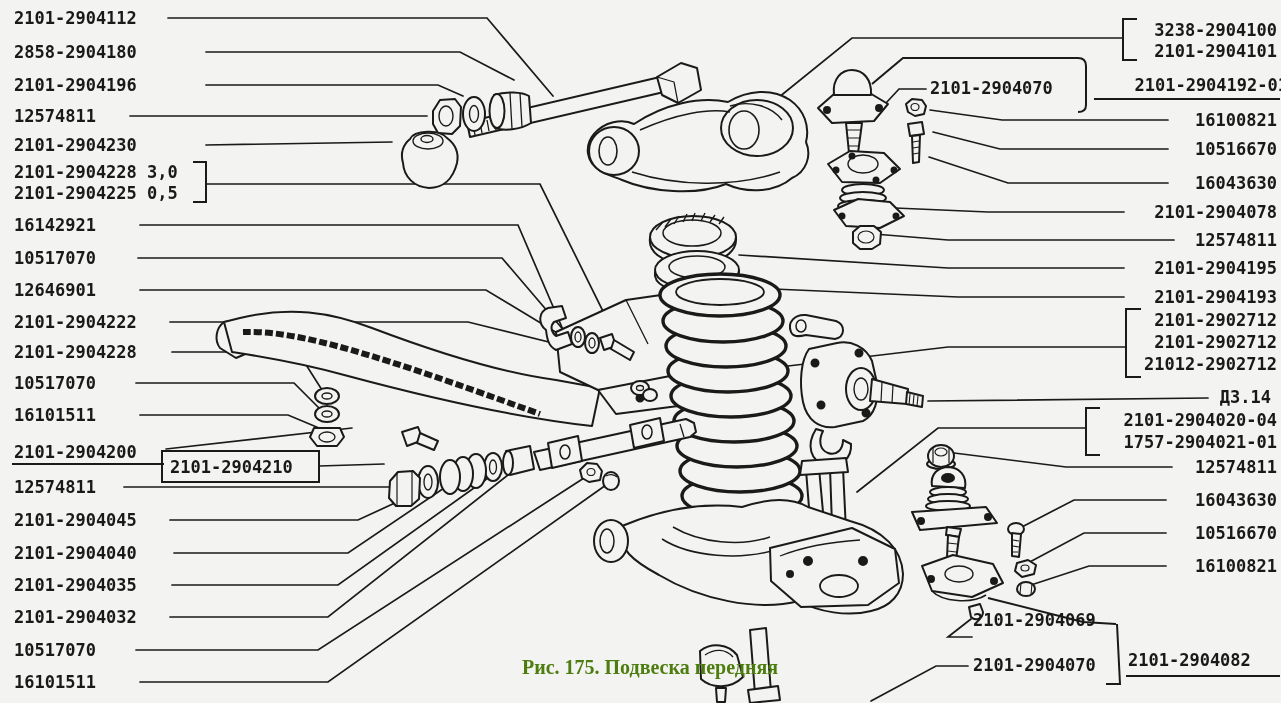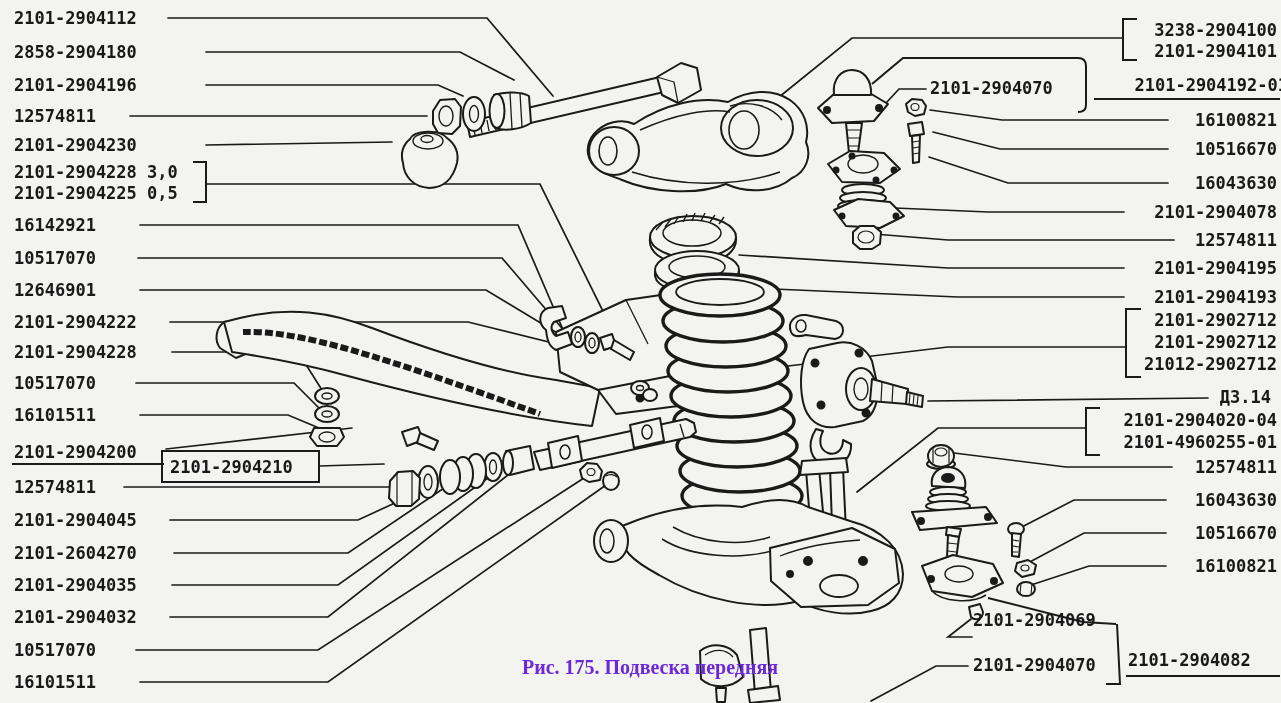--- a/index.html
+++ b/index.html
@@ -4,21 +4,21 @@
 <style>
   html,body{margin:0;padding:0;background:#e9e9e7;}
   .stage{position:relative;width:1281px;height:703px;background:#f3f3f1;overflow:hidden;
          font-family:"DejaVu Sans Mono", monospace;padding-left:9px;}
   svg.draw{position:absolute;left:0;top:0;}
   .lbl{position:absolute;height:20px;line-height:20px;font-size:17px;font-weight:bold;
        color:#191919;white-space:nowrap;letter-spacing:0px;}
   .r{text-align:right;}
   .u{text-decoration-thickness:2px;text-underline-offset:3px;}
   .caption{position:absolute;left:470px;top:656px;width:360px;text-align:center;
-           font-family:"Liberation Serif", serif;font-size:20px;font-weight:bold;color:#6d28d9;}
+           font-family:"Liberation Serif", serif;font-size:20px;font-weight:bold;color:#4d7c0f;}
 </style>
 </head>
 <body>
 
 <div class="stage">
 
 <svg class="draw" width="1281" height="703" viewBox="0 0 1281 703">
 
   <g stroke="#1a1a1a" stroke-width="1.7" fill="none" stroke-linecap="round">
     <polyline points="168,18 487,18 553,96"></polyline>
@@ -310,21 +310,21 @@
 <div class="lbl" style="left:14px;top:248px">10517070</div>
 <div class="lbl" style="left:14px;top:280px">12646901</div>
 <div class="lbl" style="left:14px;top:312px">2101-2904222</div>
 <div class="lbl" style="left:14px;top:342px">2101-2904228</div>
 <div class="lbl" style="left:14px;top:373px">10517070</div>
 <div class="lbl" style="left:14px;top:405px">16101511</div>
 <div class="lbl u" style="left:14px;top:442px">2101-2904200</div>
 <div class="lbl" style="left:170px;top:457px">2101-2904210</div>
 <div class="lbl" style="left:14px;top:477px">12574811</div>
 <div class="lbl" style="left:14px;top:510px">2101-2904045</div>
-<div class="lbl" style="left:14px;top:543px">2101-2604270</div>
+<div class="lbl" style="left:14px;top:543px">2101-2904040</div>
 <div class="lbl" style="left:14px;top:575px">2101-2904035</div>
 <div class="lbl" style="left:14px;top:607px">2101-2904032</div>
 <div class="lbl" style="left:14px;top:640px">10517070</div>
 <div class="lbl" style="left:14px;top:672px">16101511</div>
 
 <div class="lbl r" style="right:13px;top:20px">3238-2904100</div>
 <div class="lbl r" style="right:13px;top:41px">2101-2904101</div>
 <div class="lbl" style="left:930px;top:78px">2101-2904070</div>
 <div class="lbl r u" style="right:2px;top:75px">2101-2904192-01</div>
 <div class="lbl r" style="right:13px;top:110px">16100821</div>
@@ -332,21 +332,21 @@
 <div class="lbl r" style="right:13px;top:173px">16043630</div>
 <div class="lbl r" style="right:13px;top:202px">2101-2904078</div>
 <div class="lbl r" style="right:13px;top:230px">12574811</div>
 <div class="lbl r" style="right:13px;top:258px">2101-2904195</div>
 <div class="lbl r" style="right:13px;top:287px">2101-2904193</div>
 <div class="lbl r" style="right:13px;top:310px">2101-2902712</div>
 <div class="lbl r" style="right:13px;top:332px">2101-2902712</div>
 <div class="lbl r" style="right:13px;top:354px">21012-2902712</div>
 <div class="lbl r" style="right:19px;top:387px">Д3.14</div>
 <div class="lbl r" style="right:13px;top:410px">2101-2904020-04</div>
-<div class="lbl r" style="right:13px;top:432px">2101-4960255-01</div>
+<div class="lbl r" style="right:13px;top:432px">1757-2904021-01</div>
 <div class="lbl r" style="right:13px;top:457px">12574811</div>
 <div class="lbl r" style="right:13px;top:490px">16043630</div>
 <div class="lbl r" style="right:13px;top:523px">10516670</div>
 <div class="lbl r" style="right:13px;top:556px">16100821</div>
 <div class="lbl" style="left:973px;top:610px">2101-2904069</div>
 <div class="lbl" style="left:973px;top:655px">2101-2904070</div>
 <div class="lbl u" style="left:1128px;top:650px">2101-2904082</div>
 
 <div class="caption">Рис. 175. Подвеска передняя</div>
 

